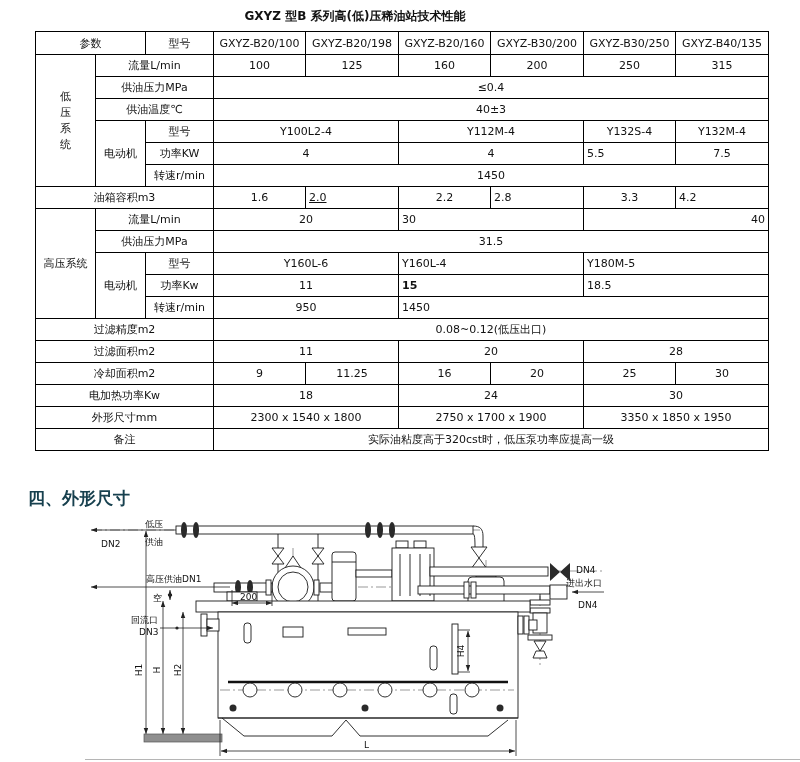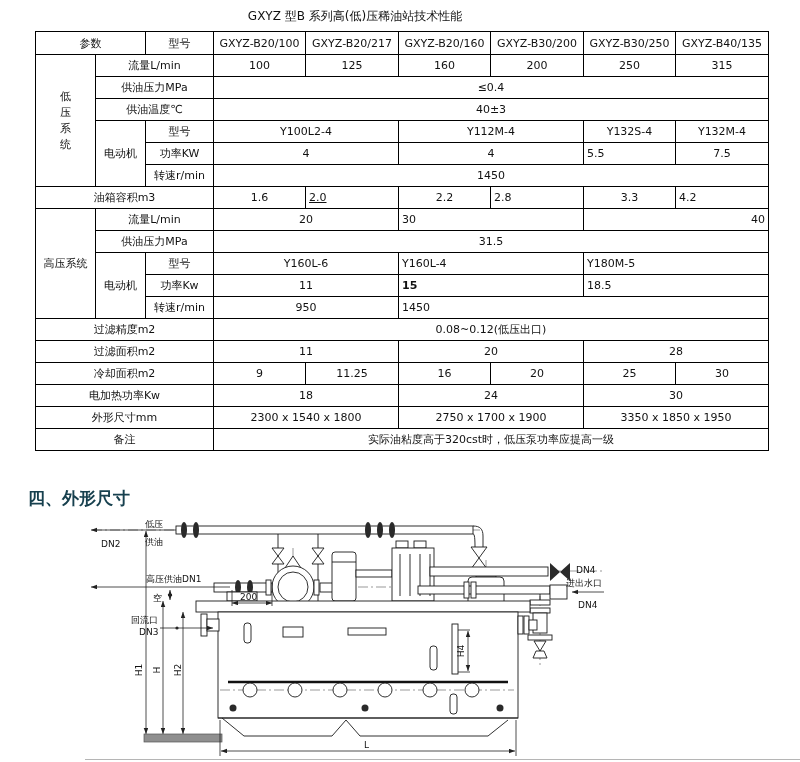--- a/index.html
+++ b/index.html
@@ -1,19 +1,19 @@
 <!DOCTYPE html>
 <html><head>
 <meta charset="utf-8">
 <style>
   html,body{margin:0;padding:0;background:#fff;}
   #page{position:relative;width:800px;height:762px;background:#ffffff;overflow:hidden;
         font-family:"DejaVu Sans",sans-serif;color:#000;}
   #doc-title{position:absolute;top:8px;left:0;width:710px;text-align:center;
-        font-size:12px;font-weight:normal;color:#111;}
+        font-size:12px;font-weight:bold;color:#111;}
   #spec-table{position:absolute;top:31px;left:35px;border-collapse:collapse;
         table-layout:fixed;width:733px;}
   #spec-table td{border:1px solid #000;font-size:11px;text-align:center;
         height:21px;padding:0 3px;overflow:hidden;white-space:nowrap;color:#111;}
   #spec-table td.vert{white-space:pre-line;line-height:16px;}
   #spec-table tr:first-child td{height:22px;}
   #section-heading{position:absolute;top:487px;left:28px;font-size:17px;
         font-weight:bold;color:#17404e;}
   #drawing{position:absolute;top:495px;left:0;}
   #drawing text{font-family:"DejaVu Sans",sans-serif;font-size:9px;fill:#111;}
@@ -42,21 +42,21 @@
         <col style="width:92px">
       <col style="width:93px">
         <col style="width:92px">
         <col style="width:93px">
     </colgroup>
     <tbody id="spec-body">
         <tr>
           <td colspan="2">参数</td>
           <td>型号</td>
           <td>GXYZ-B20/100</td>
-          <td>GXYZ-B20/217</td>
+          <td>GXYZ-B20/198</td>
           <td>GXYZ-B20/160</td>
           <td>GXYZ-B30/200</td>
           <td>GXYZ-B30/250</td>
           <td>GXYZ-B40/135</td>
         </tr>
         <tr>
           <td rowspan="6" class="vert">低
 压
 系
 统</td>

